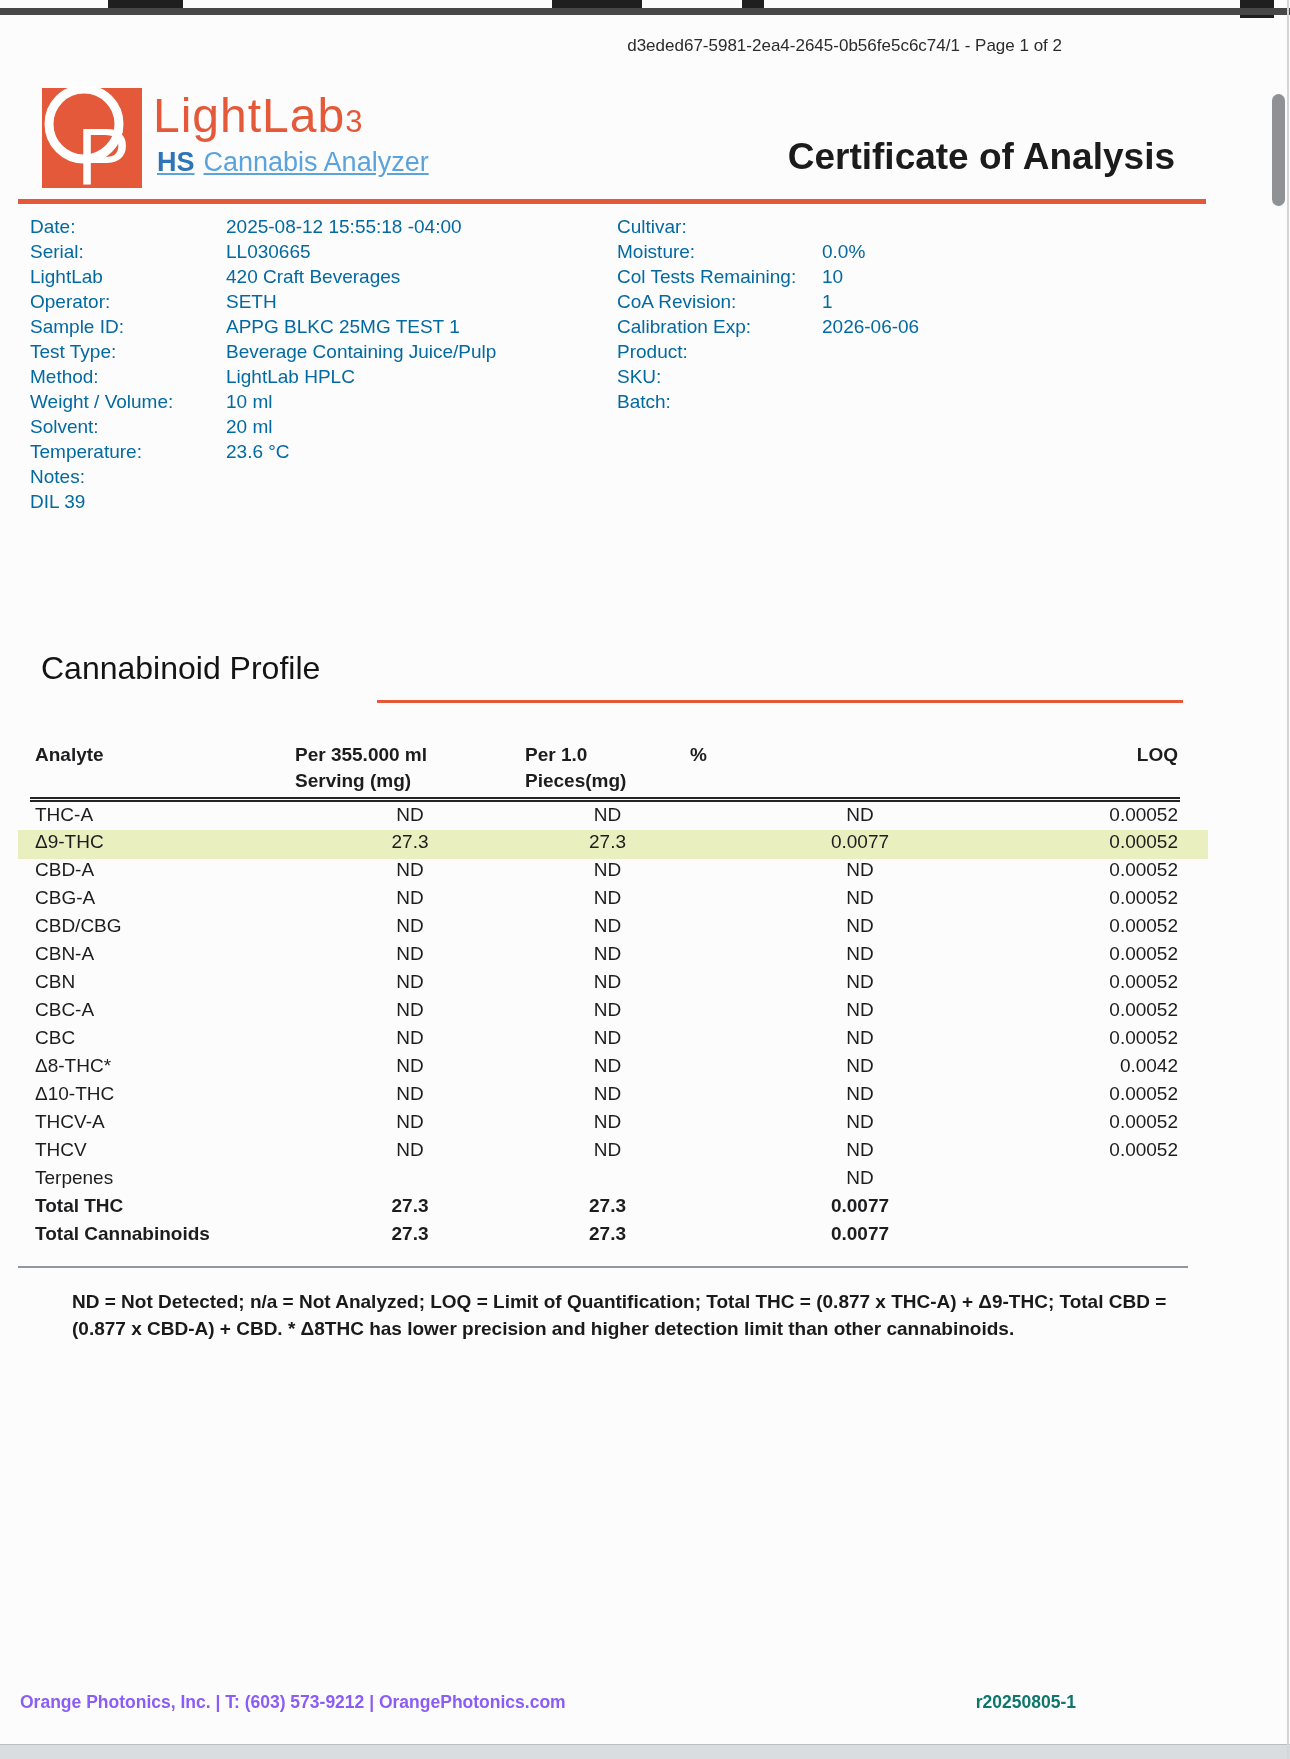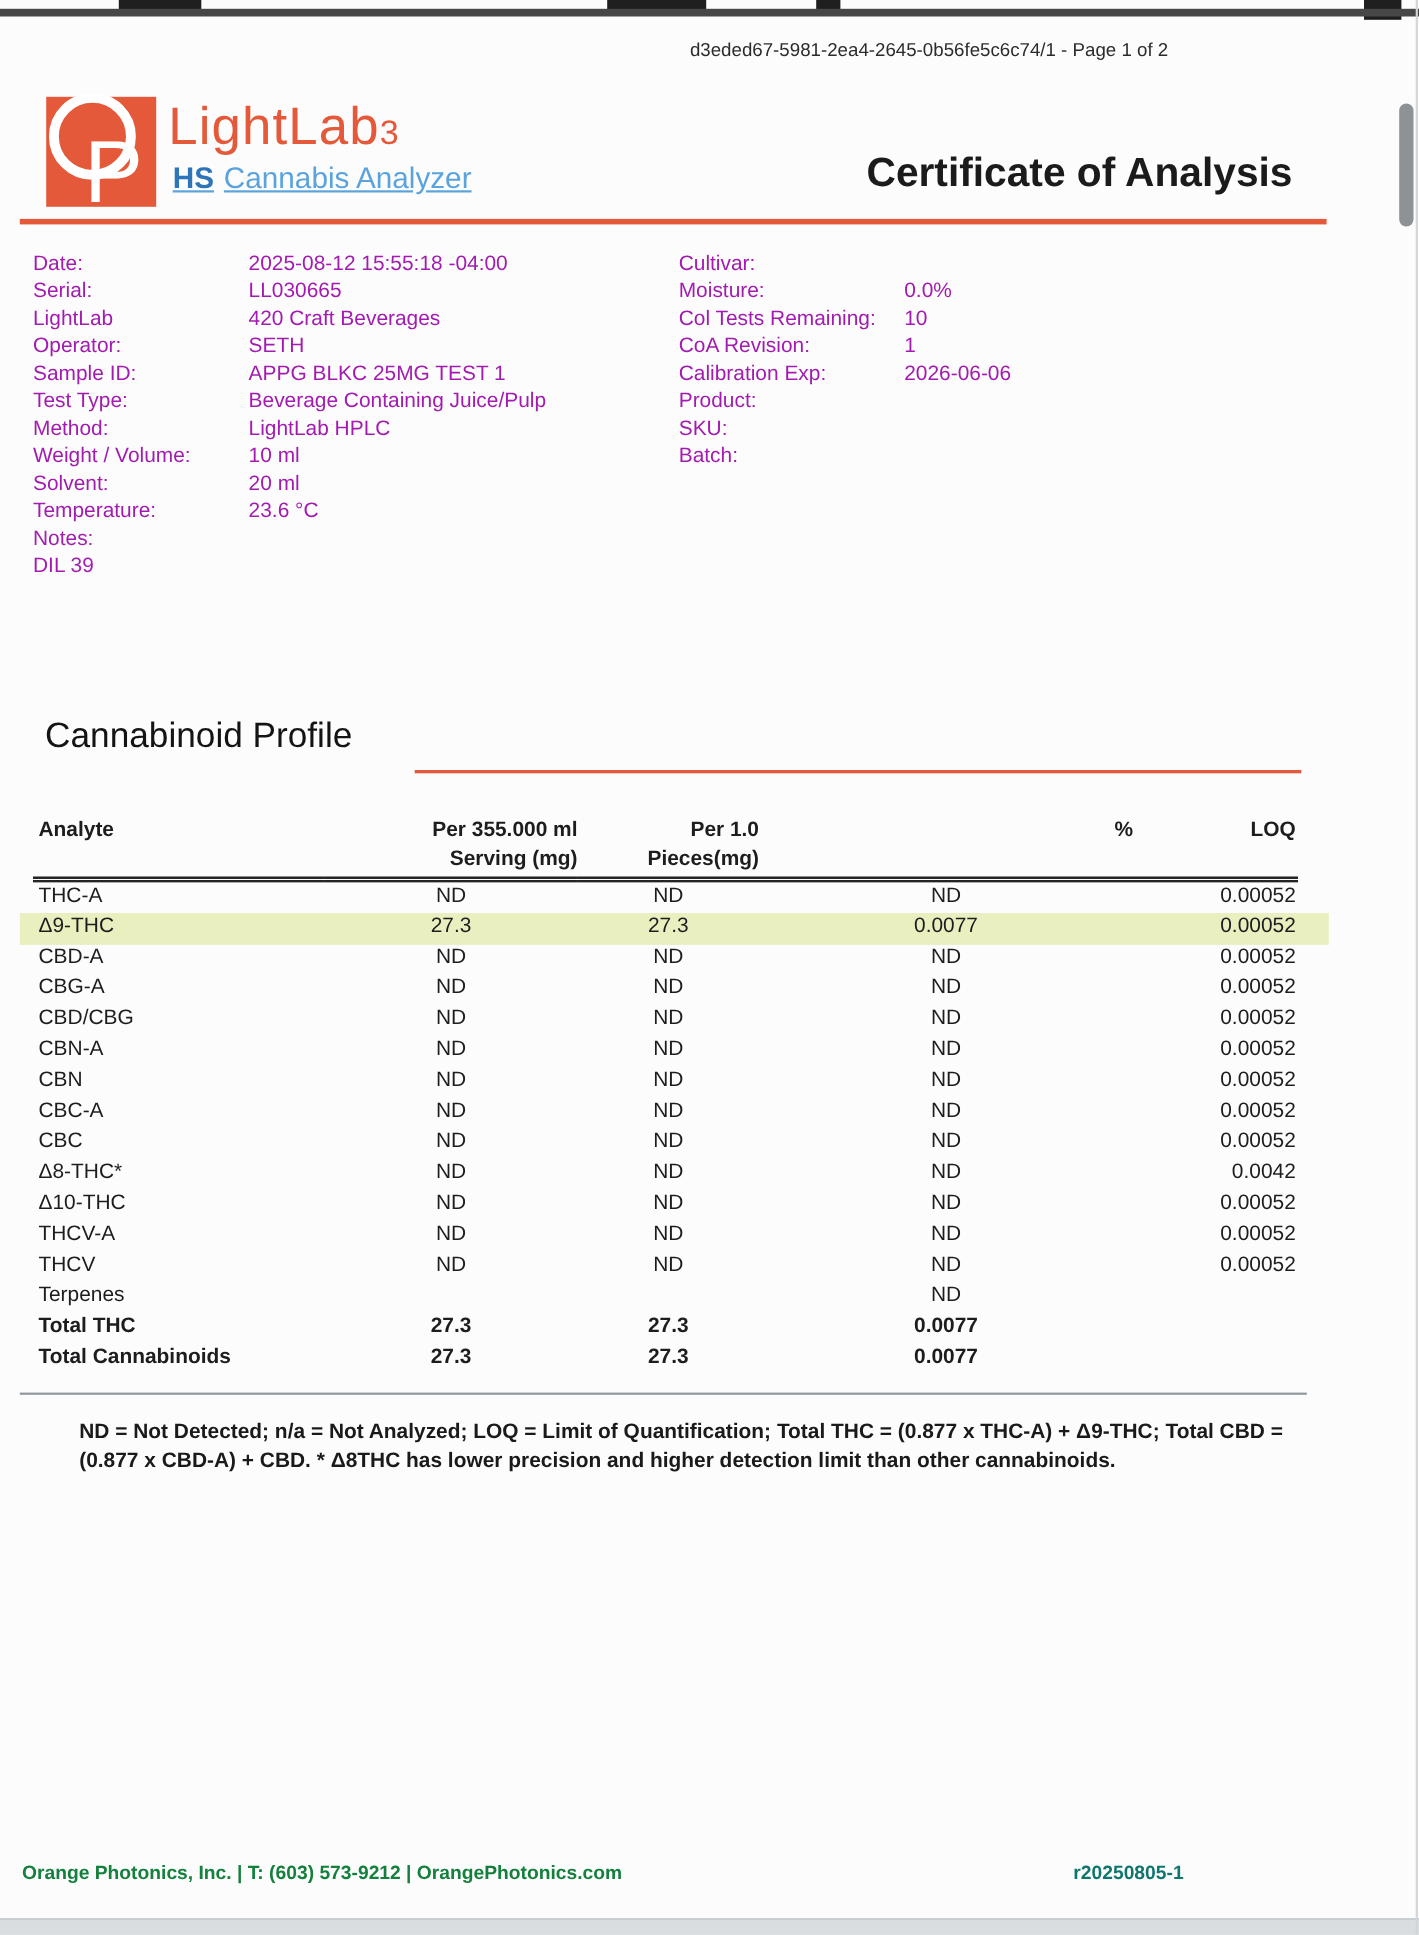--- a/index.html
+++ b/index.html
@@ -32,21 +32,21 @@
 
   .logo-svg{position:absolute;left:40px;top:86px;}
   .brand-name{position:absolute;left:153px;top:88px;font-size:48px;letter-spacing:1px;color:var(--accent);}
   .brand-name .ver{font-size:31px;}
   .brand-sub{position:absolute;left:157px;top:147px;font-size:27px;color:var(--blue-light);text-decoration:underline;}
   .brand-sub .hs{color:var(--blue-dark);font-weight:700;margin-right:9px;}
 
   .coa-title{position:absolute;top:136px;right:115px;font-size:37px;font-weight:600;color:#1b1b1b;}
   .rule-accent{position:absolute;left:18px;top:199px;width:1188px;height:5px;background:var(--accent);}
 
-  .meta-col{position:absolute;top:227px;font-size:19px;line-height:25px;color:#a21caf;}
+  .meta-col{position:absolute;top:214px;font-size:19px;line-height:25px;color:#0369a1;}
   .meta-col.left{left:30px;}
   .meta-col.right{left:617px;}
   .meta-row{display:flex;}
   .meta-col.left .meta-label{width:196px;flex:none;}
   .meta-col.right .meta-label{width:205px;flex:none;}
 
   .section-title{position:absolute;left:41px;top:650px;font-size:32px;color:#141414;}
   .section-rule{position:absolute;left:377px;top:700px;width:806px;height:3px;background:var(--accent);}
 
   .highlight-bar{position:absolute;left:18px;top:830px;width:1190px;height:29px;background:var(--highlight);}
@@ -55,32 +55,32 @@
     position:absolute;left:30px;top:740px;width:1150px;
     border-collapse:collapse;table-layout:fixed;font-size:19px;background:transparent;
   }
   .analyte-table col.c1{width:265px;}
   .analyte-table col.c2{width:230px;}
   .analyte-table col.c3{width:165px;}
   .analyte-table col.c4{width:340px;}
   .analyte-table col.c5{width:150px;}
   .analyte-table th{
     font-weight:700;vertical-align:top;line-height:26px;padding:2px 0 3px;
-    border-bottom:5px double #242424;text-align:right;
+    border-bottom:5px double #242424;text-align:left;
   }
   .analyte-table td{height:28px;padding:0;text-align:center;}
   .analyte-table th:first-child,.analyte-table td:first-child{text-align:left;padding-left:5px;}
   .analyte-table th:last-child,.analyte-table td:last-child{text-align:right;padding-right:2px;}
   .analyte-table tr.bold td{font-weight:700;}
 
   .end-line{position:absolute;left:18px;top:1266px;width:1170px;height:2px;background:#8f989c;}
 
   .footnote{position:absolute;left:72px;top:1288px;width:1118px;font-size:19px;line-height:27px;font-weight:600;color:#1a1a1a;}
 
-  .footer-left{position:absolute;left:20px;top:1692px;font-size:17.5px;font-weight:600;color:#15803d;}
+  .footer-left{position:absolute;left:20px;top:1692px;font-size:17.5px;font-weight:600;color:#8b5cf6;}
   .footer-right{position:absolute;top:1692px;right:214px;font-size:17.5px;font-weight:600;color:#0f766e;}
 </style>
 </head>
 <body>
 
 <div class="screen">
 
   <div class="scan-chunk chunk1"></div>
   <div class="scan-chunk chunk2"></div>
   <div class="scan-chunk chunk3"></div>

